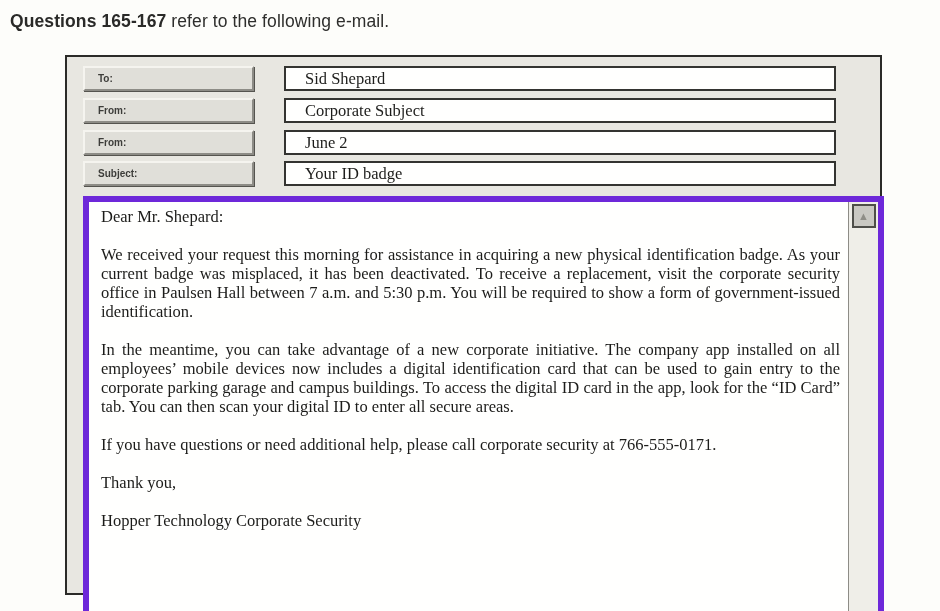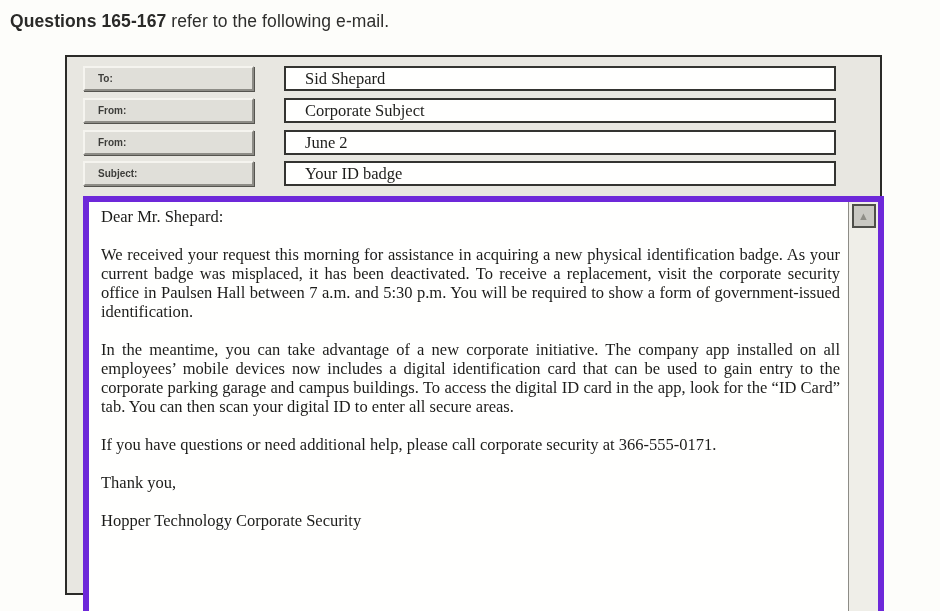--- a/index.html
+++ b/index.html
@@ -178,21 +178,21 @@
     <div class="field-row row-subject">
       <div class="field-label">Subject:</div>
       <div class="field-value">Your ID badge</div>
     </div>
 
     <div class="email-body">
       <div class="body-text">
         <p>Dear Mr. Shepard:</p>
         <p>We received your request this morning for assistance in acquiring a new physical identification badge. As your current badge was misplaced, it has been deactivated. To receive a replacement, visit the corporate security office in Paulsen Hall between 7 a.m. and 5:30 p.m. You will be required to show a form of government-issued identification.</p>
         <p>In the meantime, you can take advantage of a new corporate initiative. The company app installed on all employees’ mobile devices now includes a digital identification card that can be used to gain entry to the corporate parking garage and campus buildings. To access the digital ID card in the app, look for the “ID Card” tab. You can then scan your digital ID to enter all secure areas.</p>
-        <p>If you have questions or need additional help, please call corporate security at 366-555-0171.</p>
+        <p>If you have questions or need additional help, please call corporate security at 766-555-0171.</p>
         <p>Thank you,</p>
         <p>Hopper Technology Corporate Security</p>
       </div>
 
       <div class="scrollbar">
         <div class="scroll-btn up">
           <span>▲</span>
         </div>
         <div class="scroll-track"></div>
         <div class="scroll-btn down">

